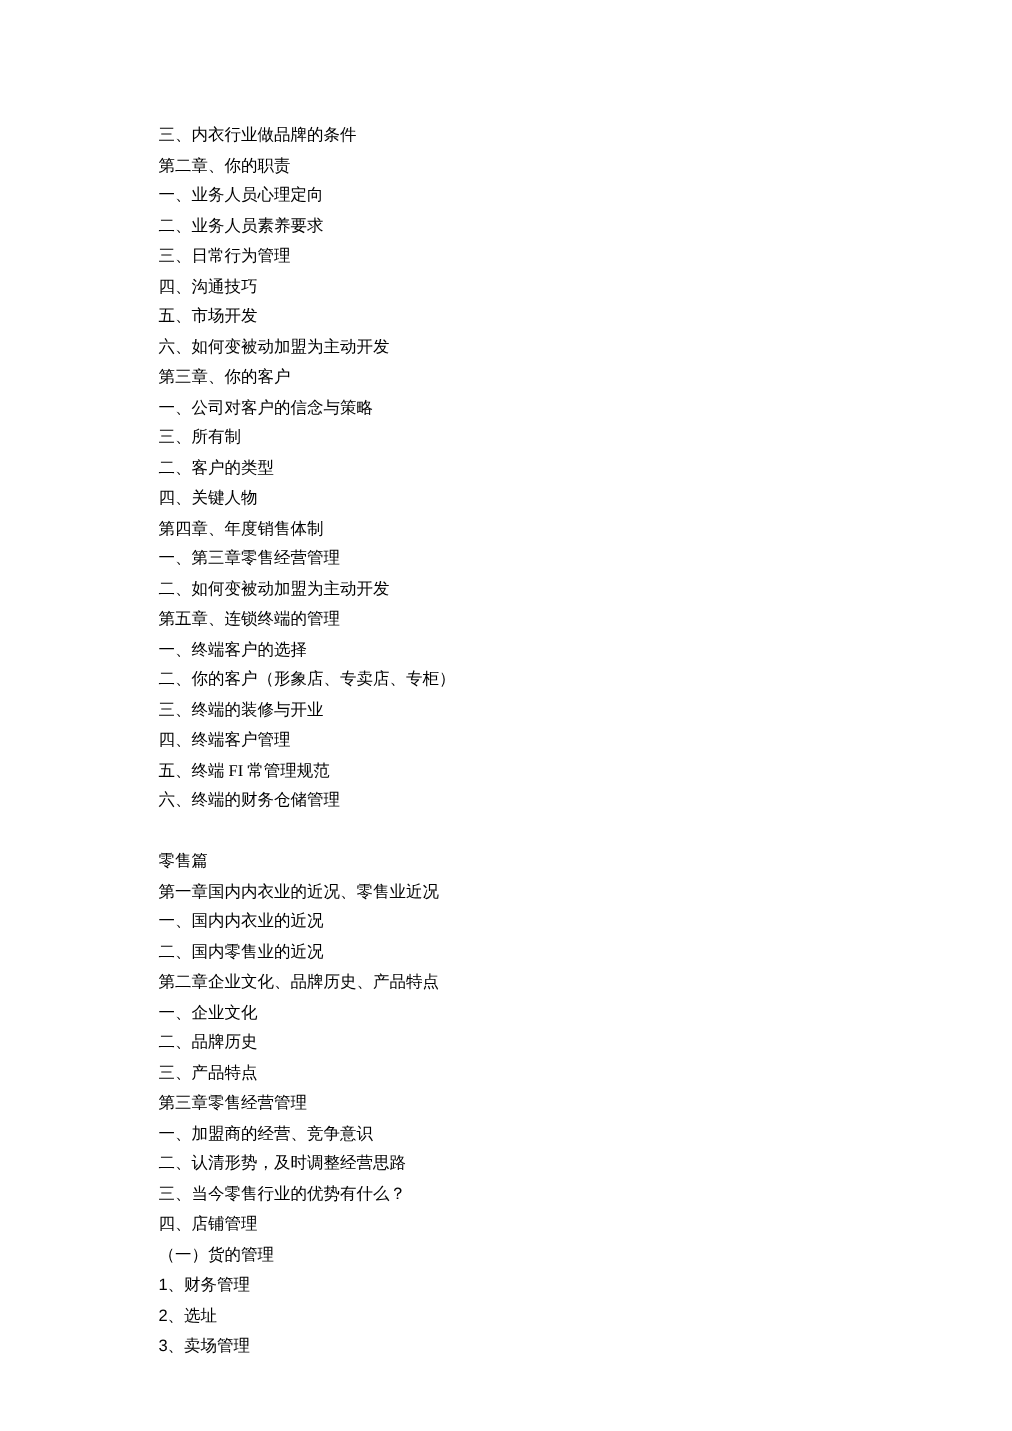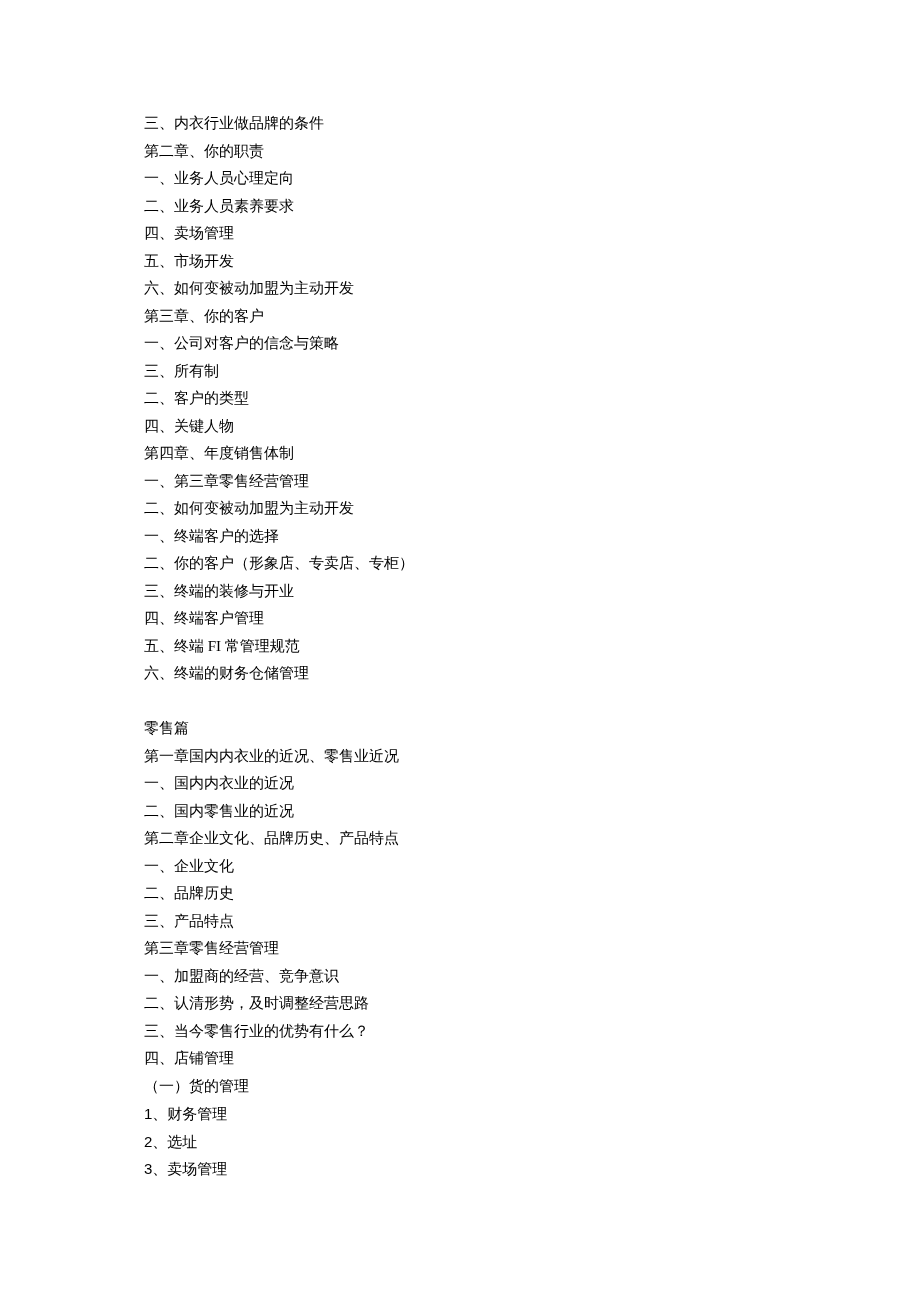--- a/index.html
+++ b/index.html
@@ -25,31 +25,33 @@
     }
   </style>
 </head>
 <body>
 
 <div id="content">
     <div class="line">三、内衣行业做品牌的条件</div>
     <div class="line">第二章、你的职责</div>
     <div class="line">一、业务人员心理定向</div>
     <div class="line">二、业务人员素养要求</div>
-    <div class="line">四、卖场管理</div>
+    <div class="line">三、日常行为管理</div>
+    <div class="line">四、沟通技巧</div>
     <div class="line">五、市场开发</div>
     <div class="line">六、如何变被动加盟为主动开发</div>
     <div class="line">第三章、你的客户</div>
     <div class="line">一、公司对客户的信念与策略</div>
     <div class="line">三、所有制</div>
     <div class="line">二、客户的类型</div>
     <div class="line">四、关键人物</div>
     <div class="line">第四章、年度销售体制</div>
     <div class="line">一、第三章零售经营管理</div>
     <div class="line">二、如何变被动加盟为主动开发</div>
+    <div class="line">第五章、连锁终端的管理</div>
     <div class="line">一、终端客户的选择</div>
     <div class="line">二、你的客户（形象店、专卖店、专柜）</div>
     <div class="line">三、终端的装修与开业</div>
     <div class="line">四、终端客户管理</div>
     <div class="line">五、终端 FI 常管理规范</div>
     <div class="line">六、终端的财务仓储管理</div>
     <div class="line">&nbsp;</div>
     <div class="line">零售篇</div>
     <div class="line">第一章国内内衣业的近况、零售业近况</div>
     <div class="line">一、国内内衣业的近况</div>

